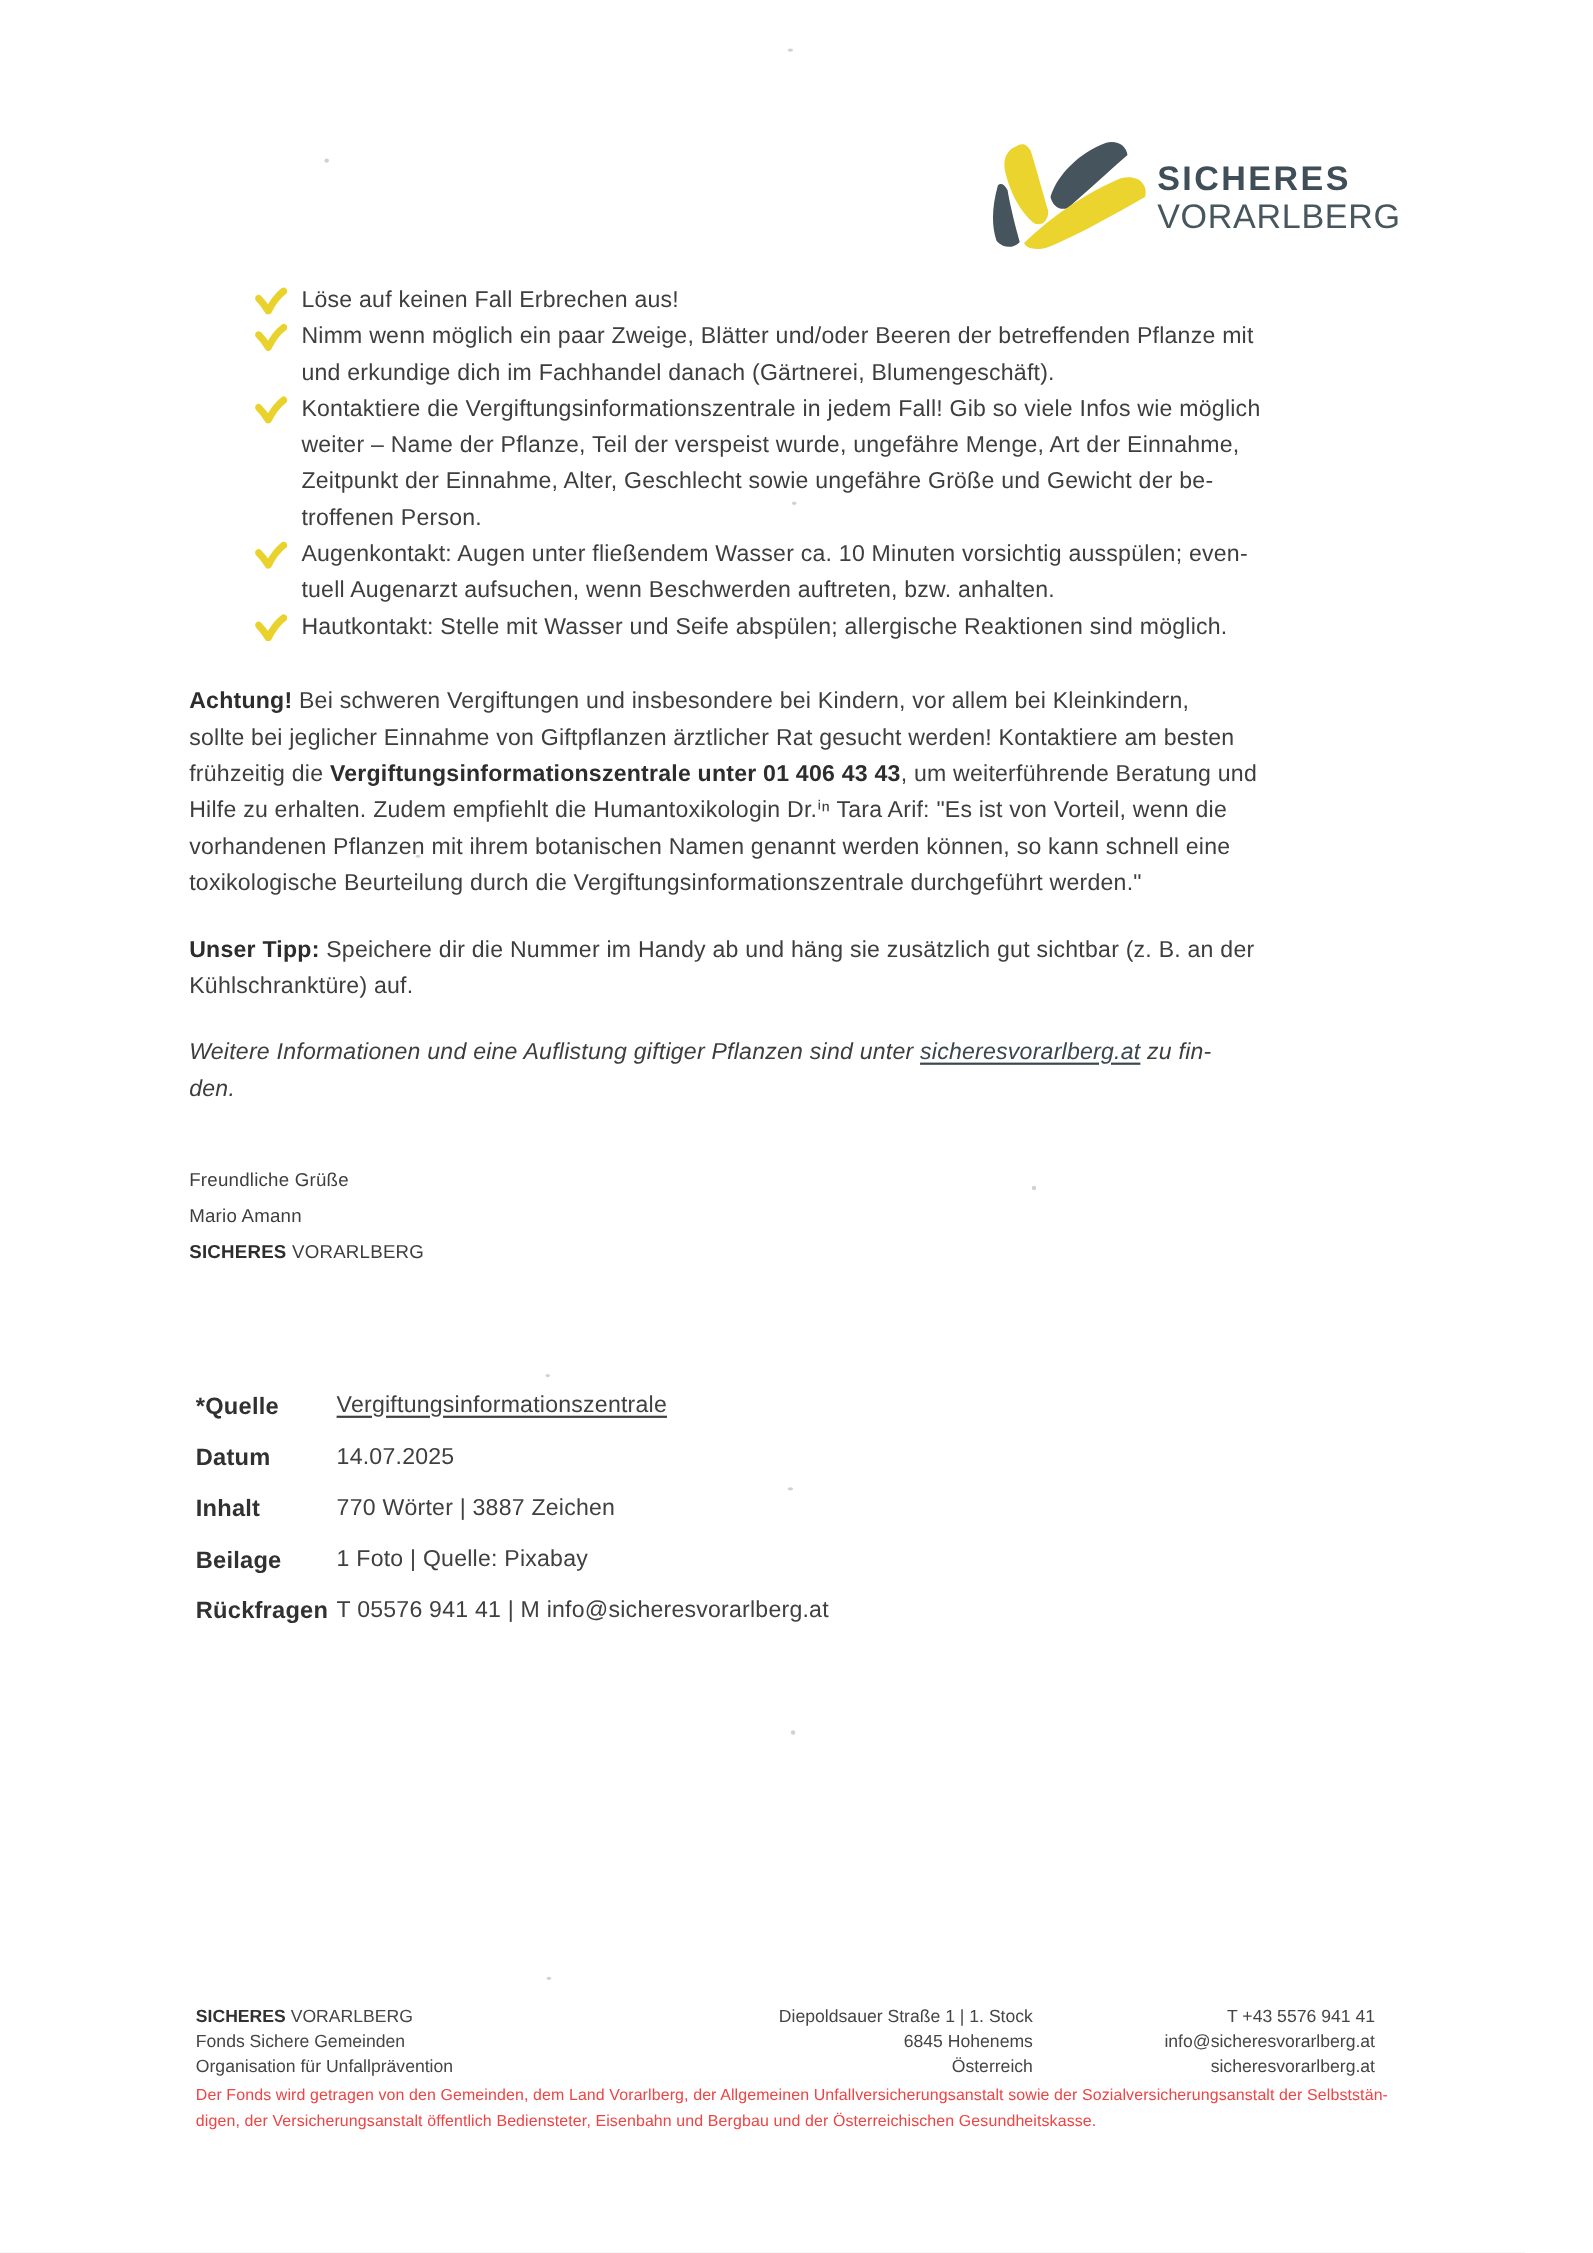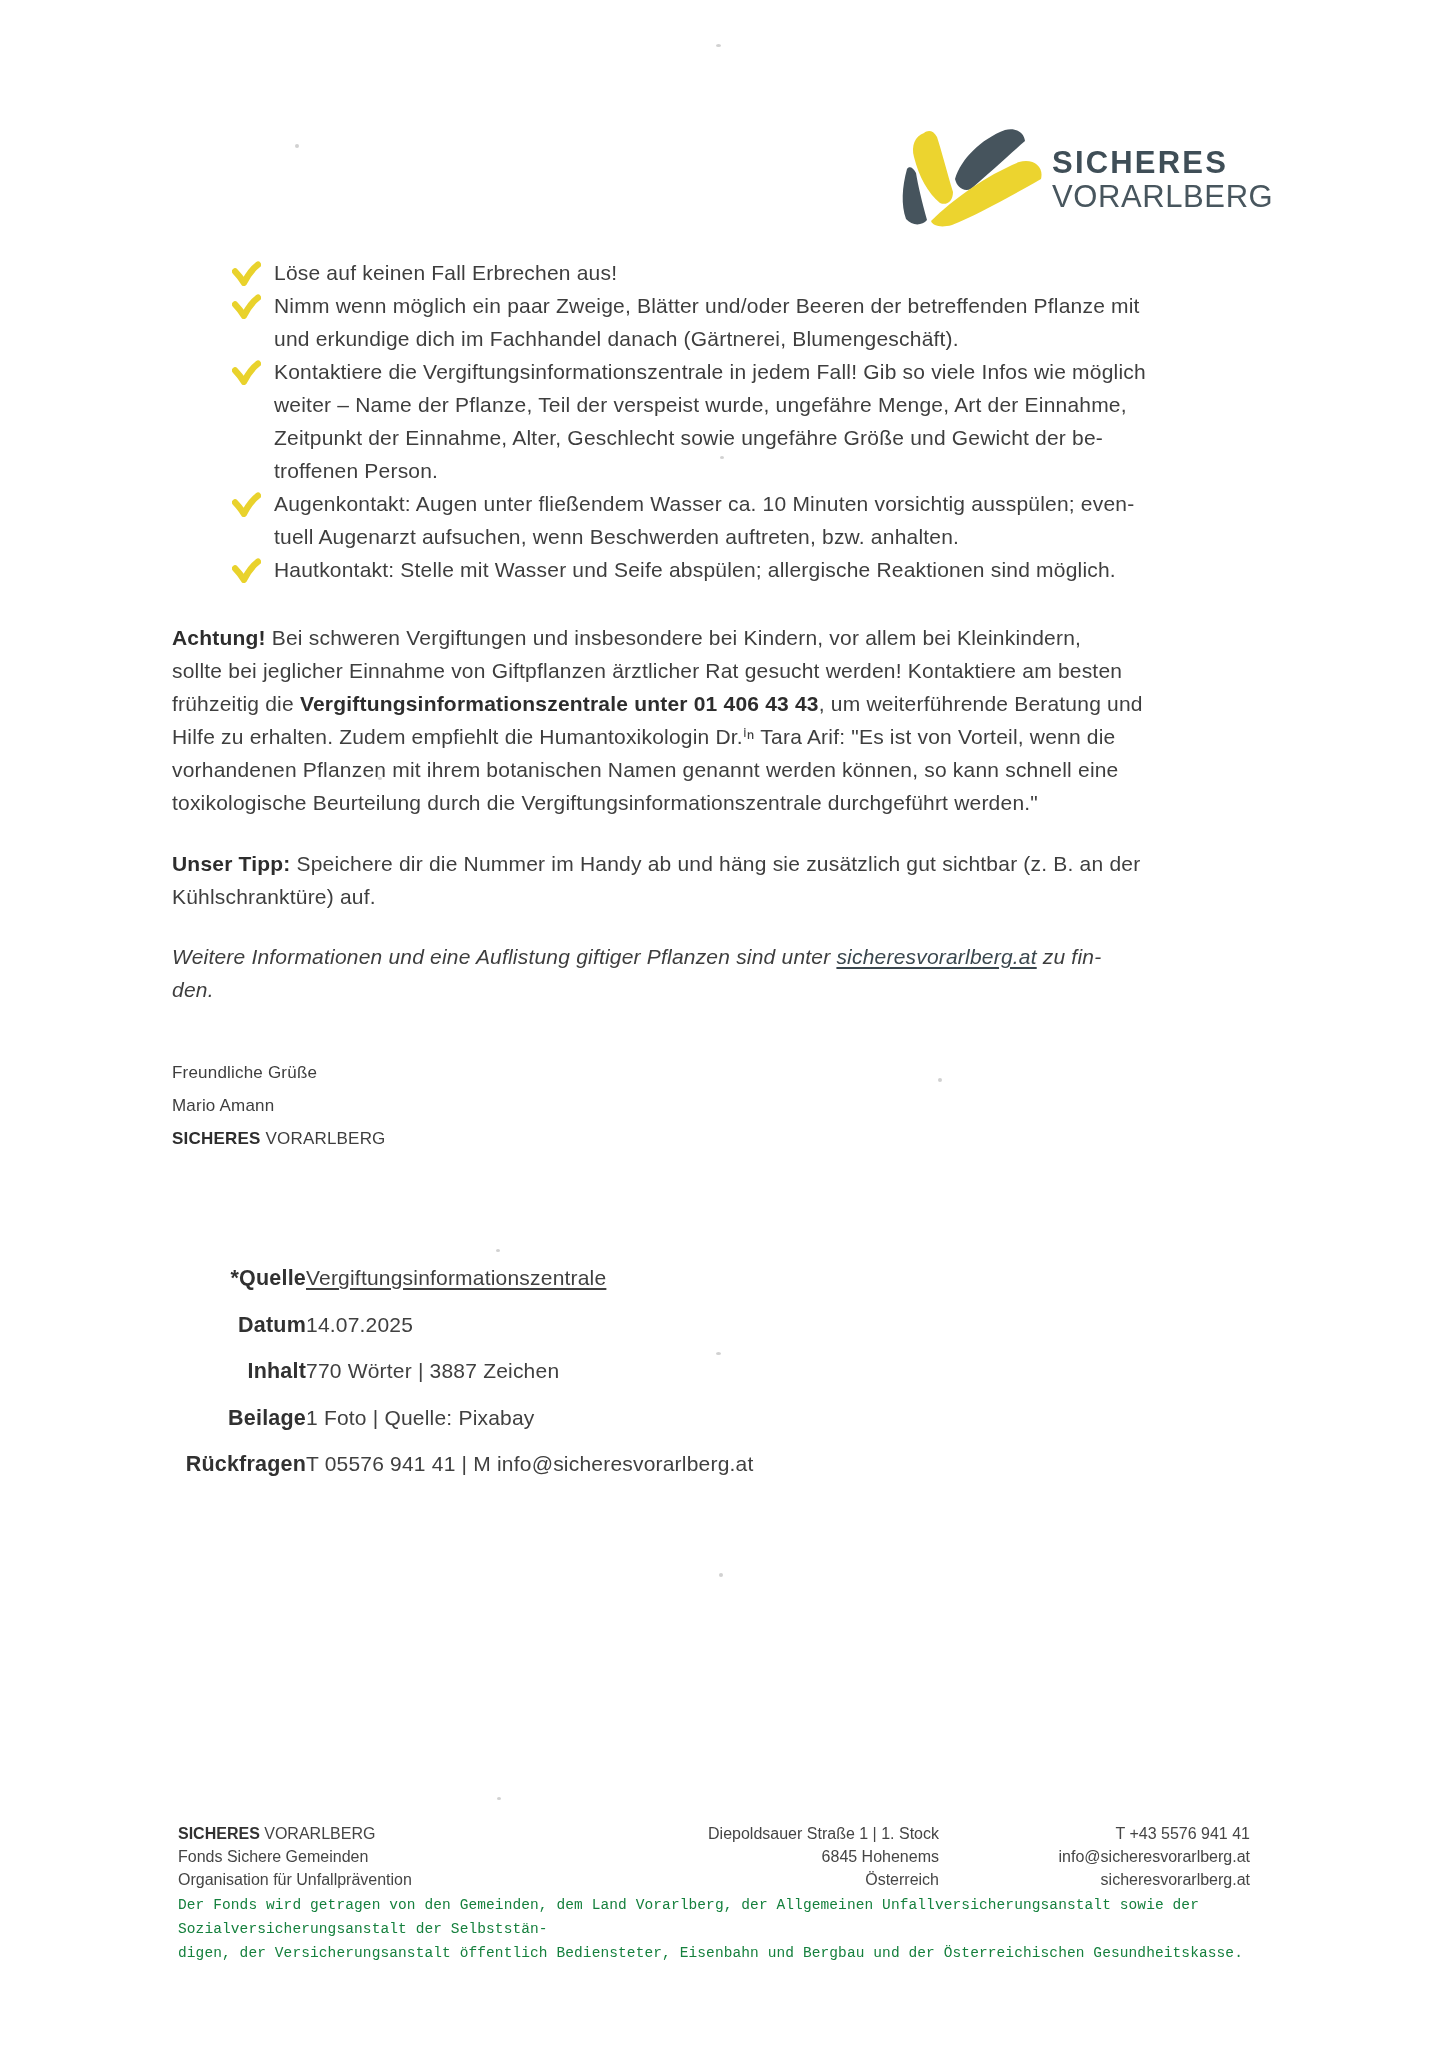--- a/index.html
+++ b/index.html
@@ -32,32 +32,32 @@
   .para{position:absolute;margin:0;white-space:pre-line;}
   #achtung{left:172px;top:621px;width:980px;}
   #tipp{left:172px;top:847px;width:1120px;}
   #weitere{left:172px;top:940px;width:1200px;font-style:italic;}
   .link{color:#3a474e;text-decoration:underline;text-underline-offset:3px;cursor:pointer;}
 
   
   .signature{position:absolute;left:172px;top:1056px;font-size:17px;line-height:33px;letter-spacing:0.2px;}
 
   
-  .meta{position:absolute;left:178px;top:1266px;text-align:right;}
+  .meta{position:absolute;left:178px;top:1266px;}
   .meta-row{display:flex;align-items:flex-start;height:46.5px;}
   .meta-label{width:128px;flex:none;font-size:21.5px;font-weight:700;color:#313131;letter-spacing:0.2px;}
   .meta-value{font-size:21px;letter-spacing:0.2px;color:#404040;}
 
   
   .footer{position:absolute;left:178px;top:1822px;width:1072px;display:flex;justify-content:space-between;font-size:16px;line-height:23px;color:#454545;}
   .fcol-left{width:330px;text-align:left;}
   .fcol-mid{width:400px;text-align:right;}
   .fcol-right{width:280px;text-align:right;}
   .footer .b{color:#323232;}
-  .disclaimer{position:absolute;left:178px;top:1893px;width:1120px;font-size:14.5px;line-height:24px;color:#15803d;white-space:pre-line;letter-spacing:0.1px;font-family:Liberation Mono, monospace;}
+  .disclaimer{position:absolute;left:178px;top:1893px;width:1120px;font-size:14.5px;line-height:24px;color:#ef4444;white-space:pre-line;letter-spacing:0.1px;}
 
   
   .speck{position:absolute;border-radius:50%;background:rgba(90,90,90,0.28);}
 </style>
 </head>
 <body>
 
 <div class="page">
 
   <svg class="logo-mark" viewBox="0 0 150 102" aria-hidden="true">

